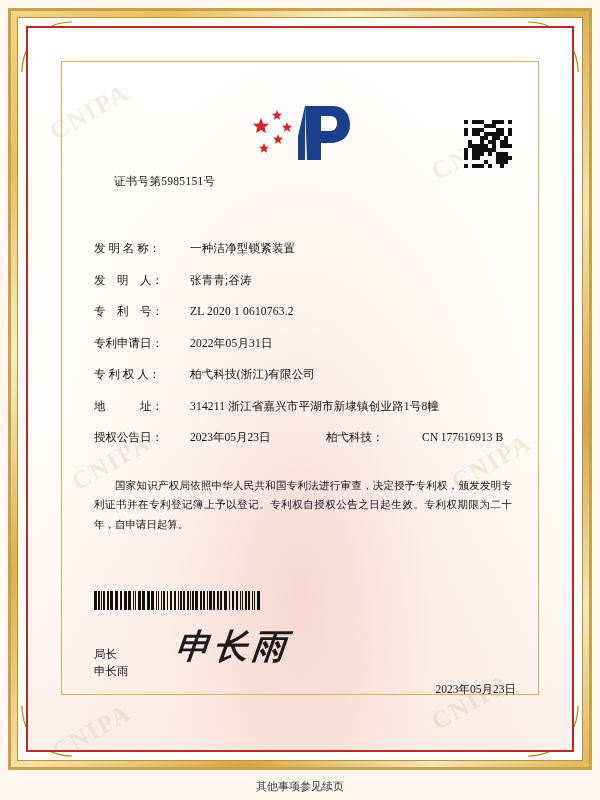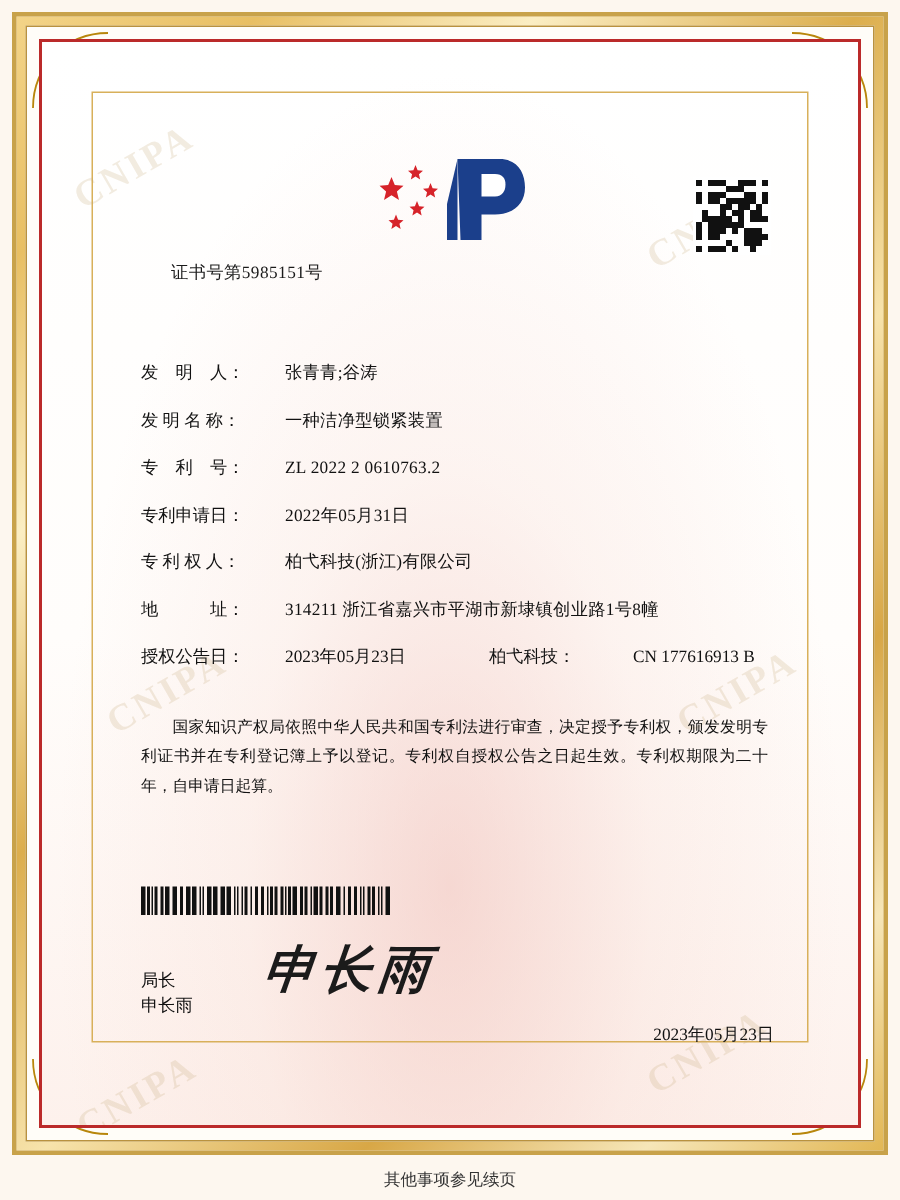--- a/index.html
+++ b/index.html
@@ -492,30 +492,30 @@
             <polygon points="42,20 43.4,23.5 47,23.8 44.3,26.2 45.1,29.7 42,27.7 38.9,29.7 39.7,26.2 37,23.8 40.6,23.5"></polygon>
             <polygon points="33,32 34.4,35.5 38,35.8 35.3,38.2 36.1,41.7 33,39.7 29.9,41.7 30.7,38.2 28,35.8 31.6,35.5"></polygon>
             <polygon points="19,41 20.4,44.5 24,44.8 21.3,47.2 22.1,50.7 19,48.7 15.9,50.7 16.7,47.2 14,44.8 17.6,44.5"></polygon>
           </g>
         </svg>
       </div>
 
 
       <div class="fields">
         <div class="row">
+          <div class="label">发 明 名 称：</div>
+          <div class="value">一种洁净型锁紧装置</div>
+        </div>
+        <div class="row">
           <div class="label">发　明　人：</div>
           <div class="value">张青青;谷涛</div>
         </div>
         <div class="row">
-          <div class="label">发 明 名 称：</div>
-          <div class="value">一种洁净型锁紧装置</div>
-        </div>
-        <div class="row">
           <div class="label">专　利　号：</div>
-          <div class="value">ZL 2022 2 0610763.2</div>
+          <div class="value">ZL 2020 1 0610763.2</div>
         </div>
         <div class="row">
           <div class="label">专利申请日：</div>
           <div class="value">2022年05月31日</div>
         </div>
         <div class="row">
           <div class="label">专 利 权 人：</div>
           <div class="value">柏弋科技(浙江)有限公司</div>
         </div>
         <div class="row">

